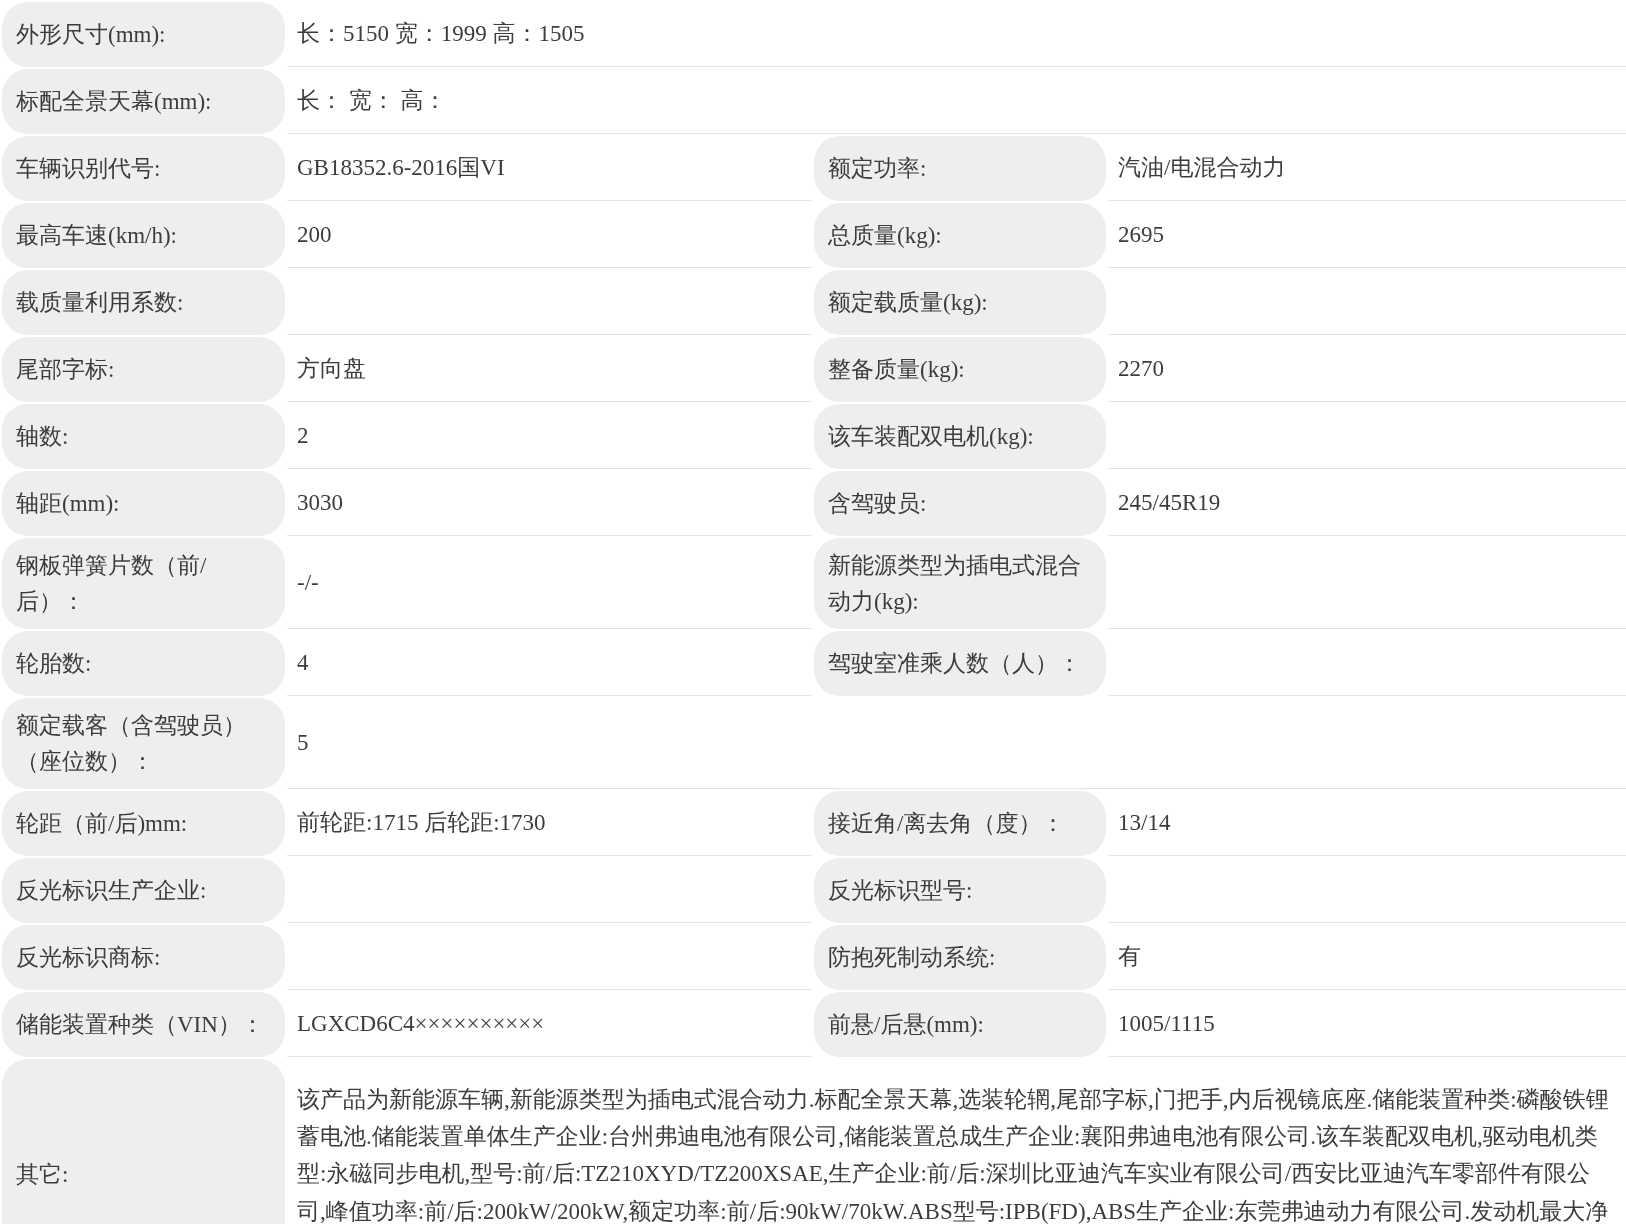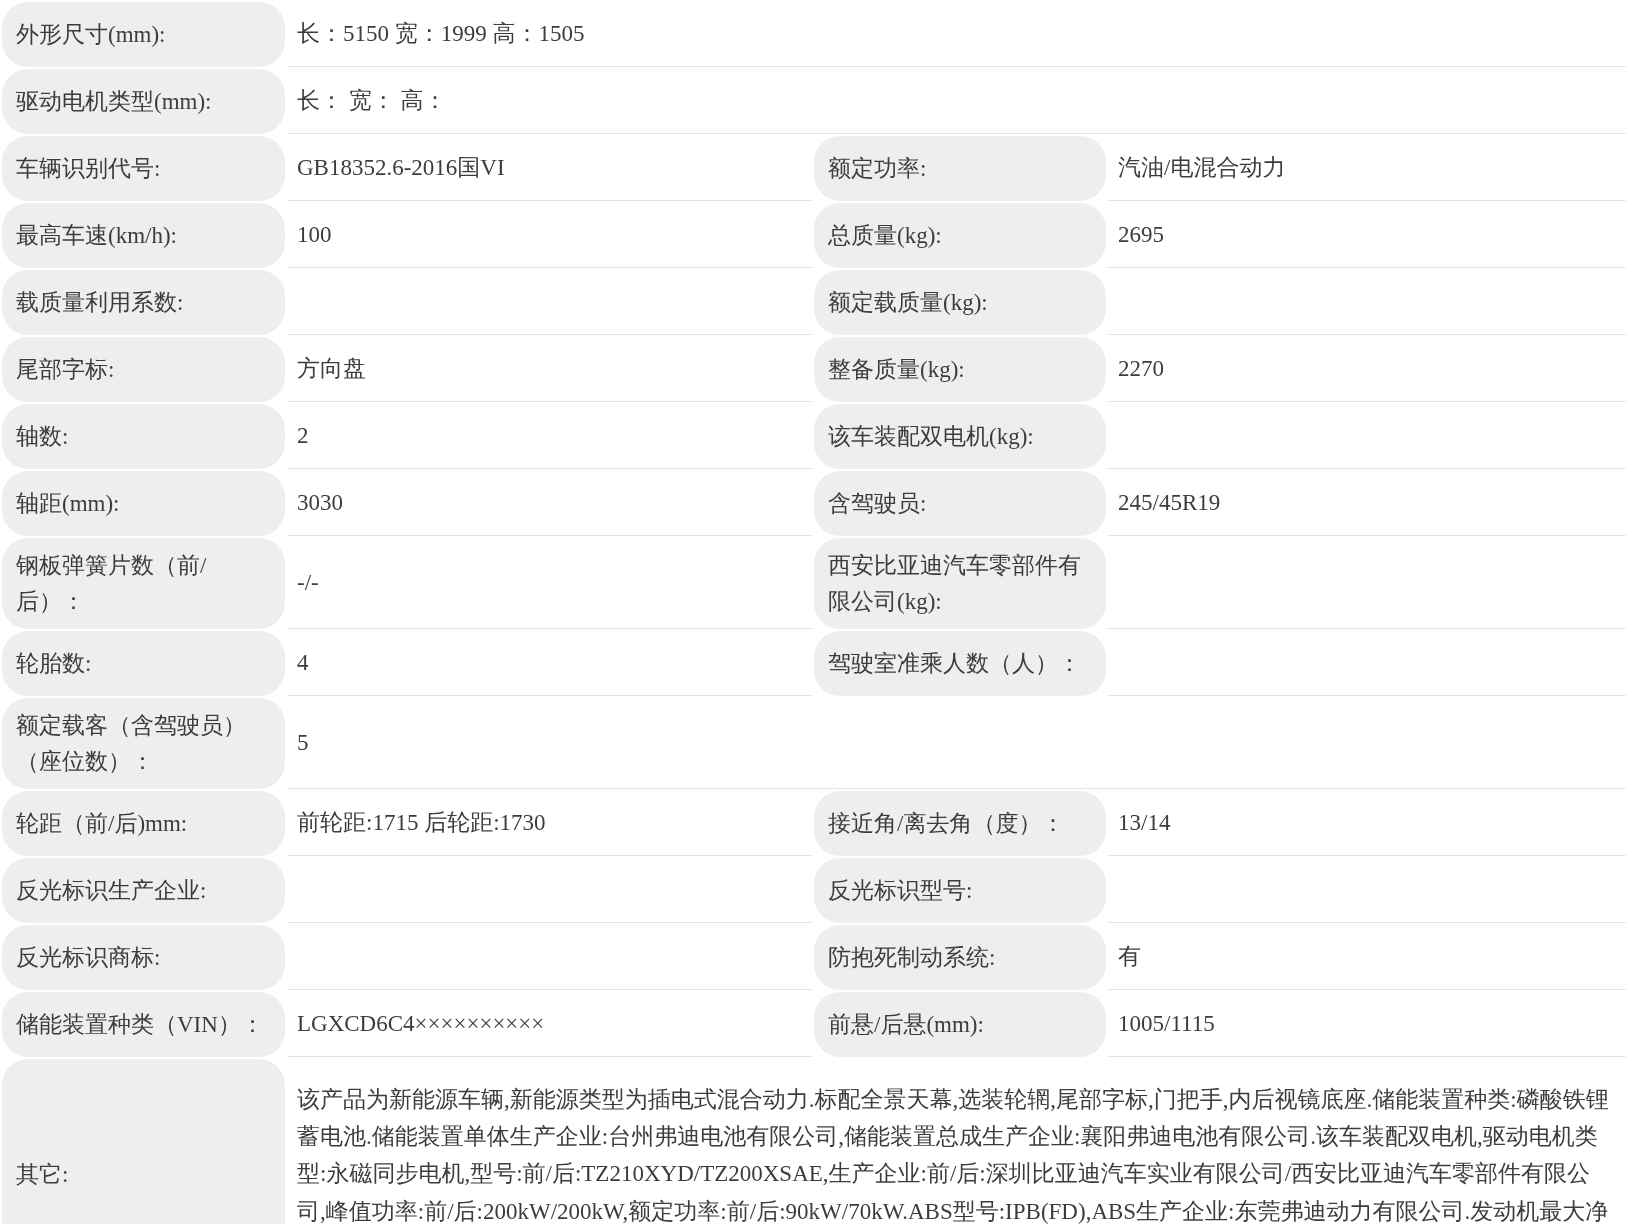--- a/index.html
+++ b/index.html
@@ -59,34 +59,34 @@
       <col class="c-value2">
   </colgroup>
 
   <tbody>
       <tr class="r">
     <td class="label">外形尺寸(mm):</td>
     <td class="value" colspan="3">长：5150 宽：1999 高：1505</td>
   </tr>
 
   <tr class="r">
-    <td class="label">驱动电机类型(mm):</td>
+    <td class="label">标配全景天幕(mm):</td>
     <td class="value" colspan="3">长： 宽： 高：</td>
   </tr>
 
   <tr class="r">
     <td class="label">车辆识别代号:</td>
     <td class="value">GB18352.6-2016国VI</td>
     <td class="label">额定功率:</td>
     <td class="value">汽油/电混合动力</td>
   </tr>
 
   <tr class="r">
     <td class="label">最高车速(km/h):</td>
-    <td class="value">100</td>
+    <td class="value">200</td>
     <td class="label">总质量(kg):</td>
     <td class="value">2695</td>
   </tr>
 
   <tr class="r">
     <td class="label">载质量利用系数:</td>
     <td class="value"></td>
     <td class="label">额定载质量(kg):</td>
     <td class="value"></td>
   </tr>
@@ -108,21 +108,21 @@
   <tr class="r">
     <td class="label">轴距(mm):</td>
     <td class="value">3030</td>
     <td class="label">含驾驶员:</td>
     <td class="value">245/45R19</td>
   </tr>
 
   <tr class="rt">
     <td class="label">钢板弹簧片数（前/后）：</td>
     <td class="value">-/-</td>
-    <td class="label">西安比亚迪汽车零部件有限公司(kg):</td>
+    <td class="label">新能源类型为插电式混合动力(kg):</td>
     <td class="value"></td>
   </tr>
 
   <tr class="r">
     <td class="label">轮胎数:</td>
     <td class="value">4</td>
     <td class="label">驾驶室准乘人数（人）：</td>
     <td class="value"></td>
   </tr>
 

